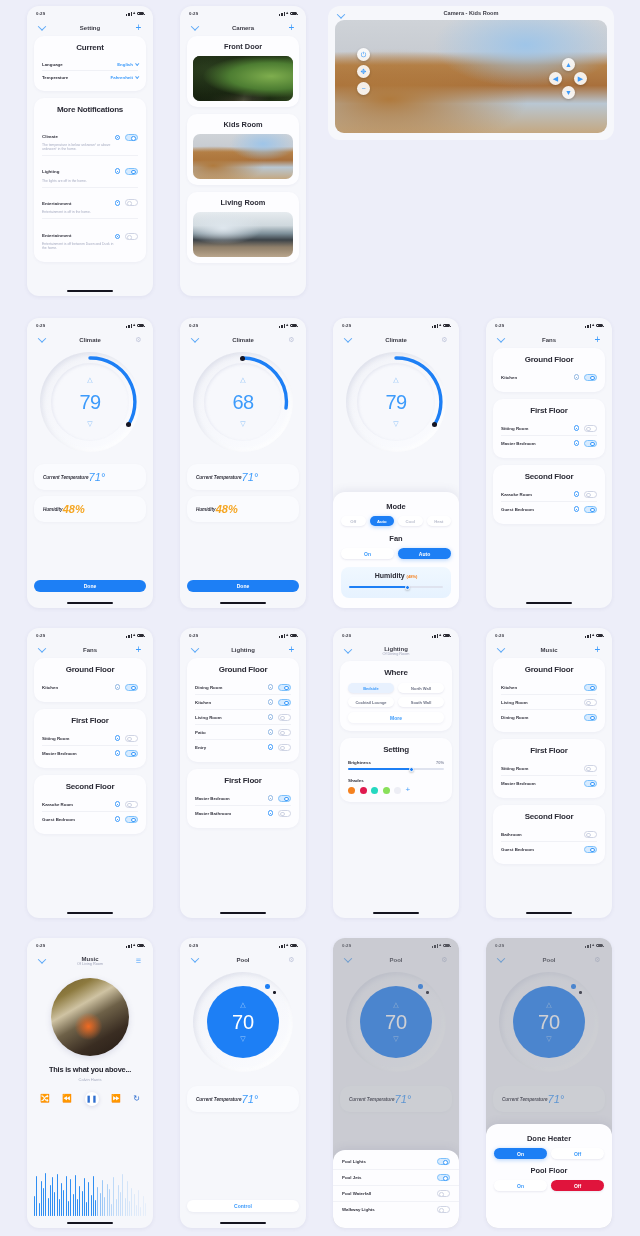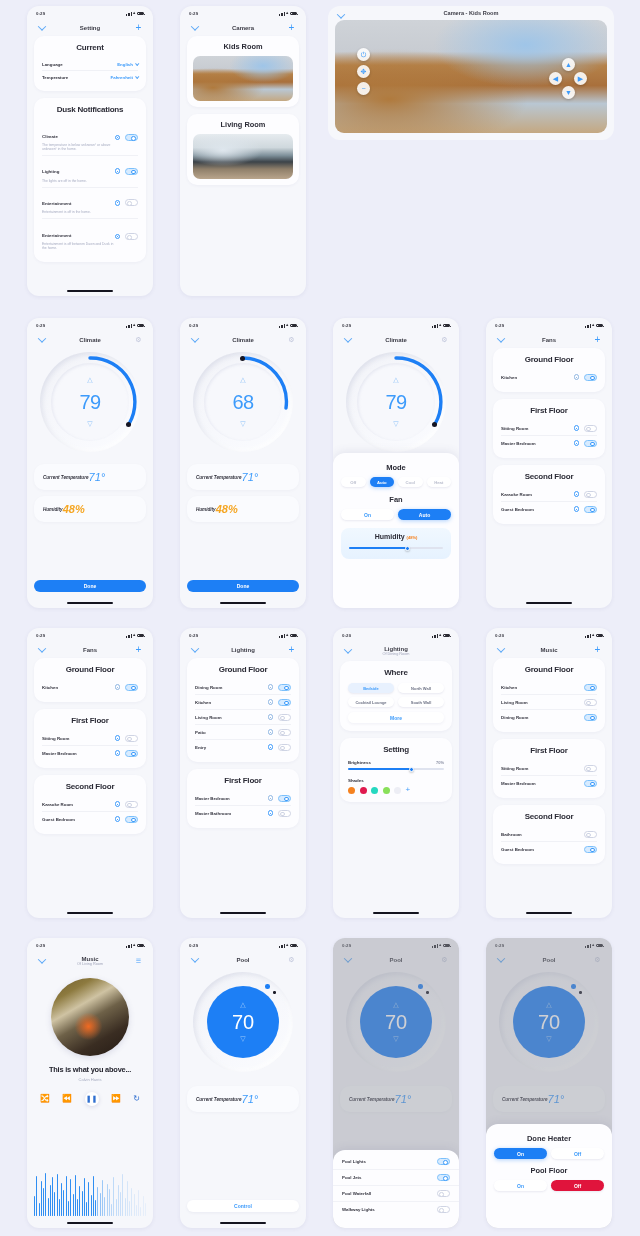--- a/index.html
+++ b/index.html
@@ -209,21 +209,21 @@
         </div>
         <div class="row">
           <span class="row-label">Temperature</span>
           <span class="row-val">
               <span>Fahrenheit</span>
               <span class="minichev"></span>
             </span>
         </div>
       </div>
       <div class="card">
-        <div class="card-title">Dusk Notifications</div>
+        <div class="card-title">More Notifications</div>
         <div class="row">
           <span><span class="row-label">Climate</span>
           <span class="row-sub" style="display:block">The temperature is below unknown° or above unknown° in the home.</span></span>
           <span class="ctrls">
               <span class="gear-s"></span>
               <span class="tgl on">
                 <i></i>
               </span>
             </span>
         </div>
@@ -279,20 +279,26 @@
       </span>
     </div>
     <div class="navbar">
       <span class="navicon">
           <span class="chev"></span>
         </span>
       <span class="navtitle">Camera</span>
       <span class="navicon plus">+</span>
     </div>
     <div class="screen">
+      <div class="cam-card">
+        <div class="cam-title">Front Door</div>
+        <div class="cam-img">
+            <div class="ph-frontdoor"></div>
+          </div>
+      </div>
       <div class="cam-card">
         <div class="cam-title">Kids Room</div>
         <div class="cam-img">
             <div class="ph-kids"></div>
           </div>
       </div>
       <div class="cam-card">
         <div class="cam-title">Living Room</div>
         <div class="cam-img">
             <div class="ph-living"></div>
@@ -453,21 +459,21 @@
         <svg width="100" height="100" style="position:absolute;left:0;top:0;">
           <path d="M 50 6 A 44 44 0 0 1 89 72" fill="none" stroke="#1d7ff5" stroke-width="3.4" stroke-linecap="round"></path>
         </svg>
         <div class="dial-inner"></div>
         <div class="dial-up">△</div>
         <div class="dial-num">79</div>
         <div class="dial-down">▽</div>
         <div class="dial-knob" style="left:86px;top:70px;"></div>
       </div>
     </div>
-    <div class="sheet" style="height:155px">
+    <div class="sheet" style="height:116px">
       <div class="sheet-title">Mode</div>
       <div class="pillrow">
         <span class="pill">Off</span>
         <span class="pill active">Auto</span>
         <span class="pill">Cool</span>
         <span class="pill">Heat</span>
       </div>
       <div class="sheet-title" style="margin-top:8px">Fan</div>
       <div class="pillrow">
         <span class="pill big">On</span>

